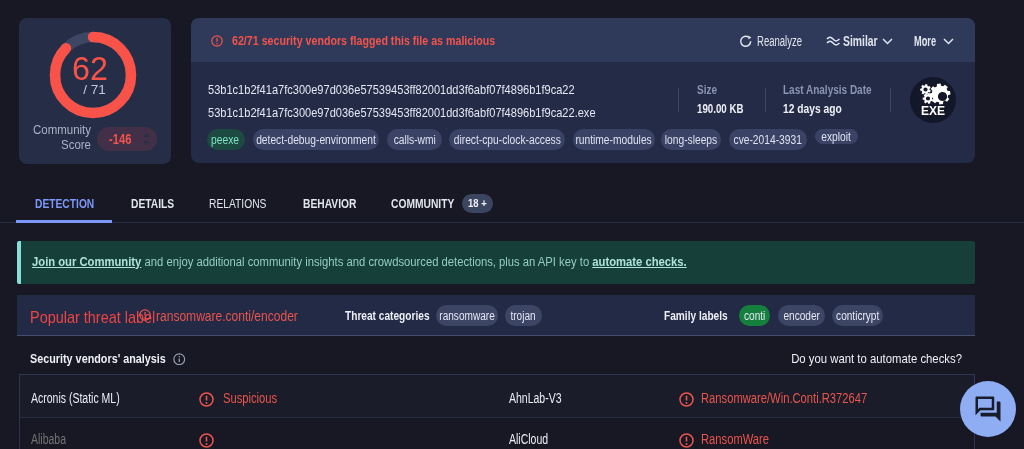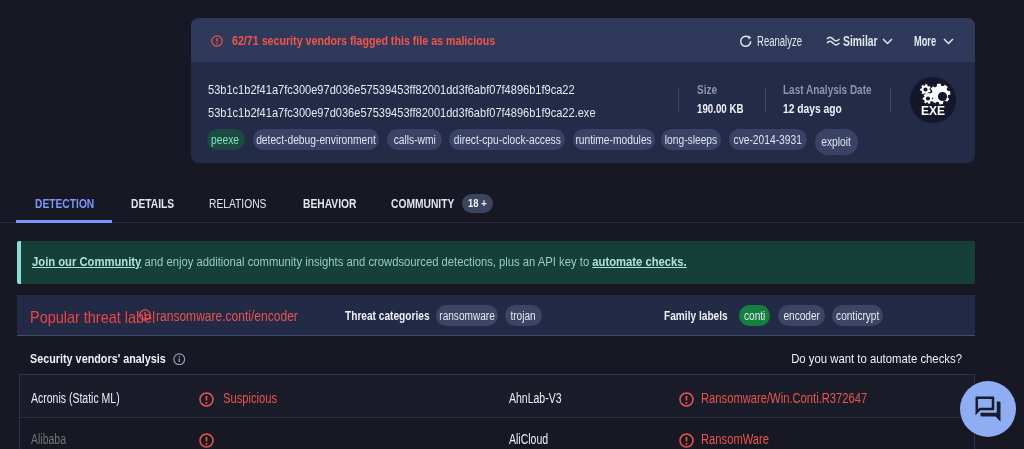--- a/index.html
+++ b/index.html
@@ -7,20 +7,36 @@
 #root{position:relative;width:1024px;height:449px;overflow:hidden}
 .abs{position:absolute}
 .sx{display:inline-block;transform-origin:0 50%;white-space:nowrap}
 .card{position:absolute;background:#262d46;border-radius:8px}
 .lbl{position:absolute;white-space:nowrap}
 .pill{position:absolute;display:flex;align-items:center;justify-content:center;border-radius:999px;background:#3a4365;color:#dde2f1;white-space:nowrap}
 </style></head>
 <body>
 <div id="root">
 
+<div class="card" style="left:19px;top:18px;width:152px;height:146px">
+  <svg class="abs" style="left:17px;top:0px" width="128" height="128" viewBox="0 0 128 128">
+    <circle cx="57" cy="57" r="38" fill="none" stroke="#3d4663" stroke-width="10.5"></circle>
+    <circle cx="57" cy="57" r="38" fill="none" stroke="#f95349" stroke-width="10.5" stroke-linecap="round" stroke-dasharray="208.4 31" transform="rotate(-90 57 57)"></circle>
+  </svg>
+  <div class="lbl" style="left:71px;top:49.5px;transform:translate(-50%,-50%);color:#f95349;font-size:34px;font-weight:400"><span style="display:inline-block;transform:scaleX(.95)">62</span></div>
+  <div class="lbl" style="left:75.5px;top:71px;transform:translate(-50%,-50%);color:#c0c7da;font-size:13.5px">/ 71</div>
+  <div class="lbl" style="left:72px;top:105px;width:0;color:#aab3c9;font-size:13.5px;line-height:14.5px;text-align:right"><span style="display:inline-block;transform:translateX(-100%) scaleX(.85);transform-origin:100% 50%;white-space:nowrap">Community<br>Score</span></div>
+  <div class="lbl" style="left:78px;top:109px;width:60px;height:24px;background:#413047;border-radius:12px">
+    <span style="position:absolute;left:12px;top:4px;color:#f4534b;font-size:14px;font-weight:700"><span class="sx" style="transform:scaleX(.8)">-146</span></span>
+    <svg style="position:absolute;right:6px;top:5px" width="9" height="14" viewBox="0 0 9 14">
+      <path d="M1 5 L4.5 1 L8 5 Z" fill="#2b3043"></path>
+      <path d="M1 9 L4.5 13 L8 9 Z" fill="#2b3043"></path>
+    </svg>
+  </div>
+</div>
 
 <div class="card" style="left:191px;top:18px;width:784px;height:145px;background:#242b47">
   <div class="abs" style="left:0;top:0;width:784px;height:44px;background:#2f3a5a;border-radius:8px 8px 0 0"></div>
 
   <svg class="abs" style="left:19.5px;top:17px" width="12" height="12" viewBox="0 0 12 12">
     <circle cx="6" cy="6" r="5.2" fill="none" stroke="#f4534b" stroke-width="1.2"></circle>
     <line x1="6" y1="3" x2="6" y2="6.8" stroke="#f4534b" stroke-width="1.3"></line>
     <circle cx="6" cy="8.8" r=".8" fill="#f4534b"></circle>
   </svg>
   <div class="lbl" style="left:41px;top:15px;color:#f4534b;font-size:13.5px;font-weight:700"><span class="sx" style="transform:scaleX(.79)">62/71 security vendors flagged this file as malicious</span></div>
@@ -79,21 +95,21 @@
       </div>
   <div class="pill" style="left:382px;top:111px;width:82px;height:21px;font-size:12.5px">
         <span style="display:inline-block;transform:scaleX(.82)">runtime-modules</span>
       </div>
   <div class="pill" style="left:470px;top:111px;width:60px;height:21px;font-size:12.5px">
         <span style="display:inline-block;transform:scaleX(.82)">long-sleeps</span>
       </div>
   <div class="pill" style="left:538px;top:111px;width:78px;height:21px;font-size:12.5px">
         <span style="display:inline-block;transform:scaleX(.82)">cve-2014-3931</span>
       </div>
-  <div class="pill" style="left:624px;top:111px;width:43px;height:26px;font-size:12.5px">
+  <div class="pill" style="left:624px;top:111px;width:43px;height:15px;font-size:12.5px">
         <span style="display:inline-block;transform:scaleX(.82)">exploit</span>
       </div>
 </div>
 
 <div class="abs" style="left:0;top:222px;width:1024px;height:1px;background:#272c40"></div>
 <div class="lbl" style="left:35px;top:196px;color:#7d97f8;font-size:13.5px;font-weight:700"><span class="sx" style="transform:scaleX(.76)">DETECTION</span></div>
 <div class="abs" style="left:16px;top:220px;width:96px;height:3px;background:#7d97f8"></div>
 <div class="lbl" style="left:130.5px;top:196px;color:#e2e5ee;font-size:13.5px;font-weight:700"><span class="sx" style="transform:scaleX(.76)">DETAILS</span></div>
 <div class="lbl" style="left:208.5px;top:196px;color:#e2e5ee;font-size:13.5px;font-weight:400"><span class="sx" style="transform:scaleX(.76)">RELATIONS</span></div>
 <div class="lbl" style="left:302.5px;top:196px;color:#e2e5ee;font-size:13.5px;font-weight:700"><span class="sx" style="transform:scaleX(.76)">BEHAVIOR</span></div>

